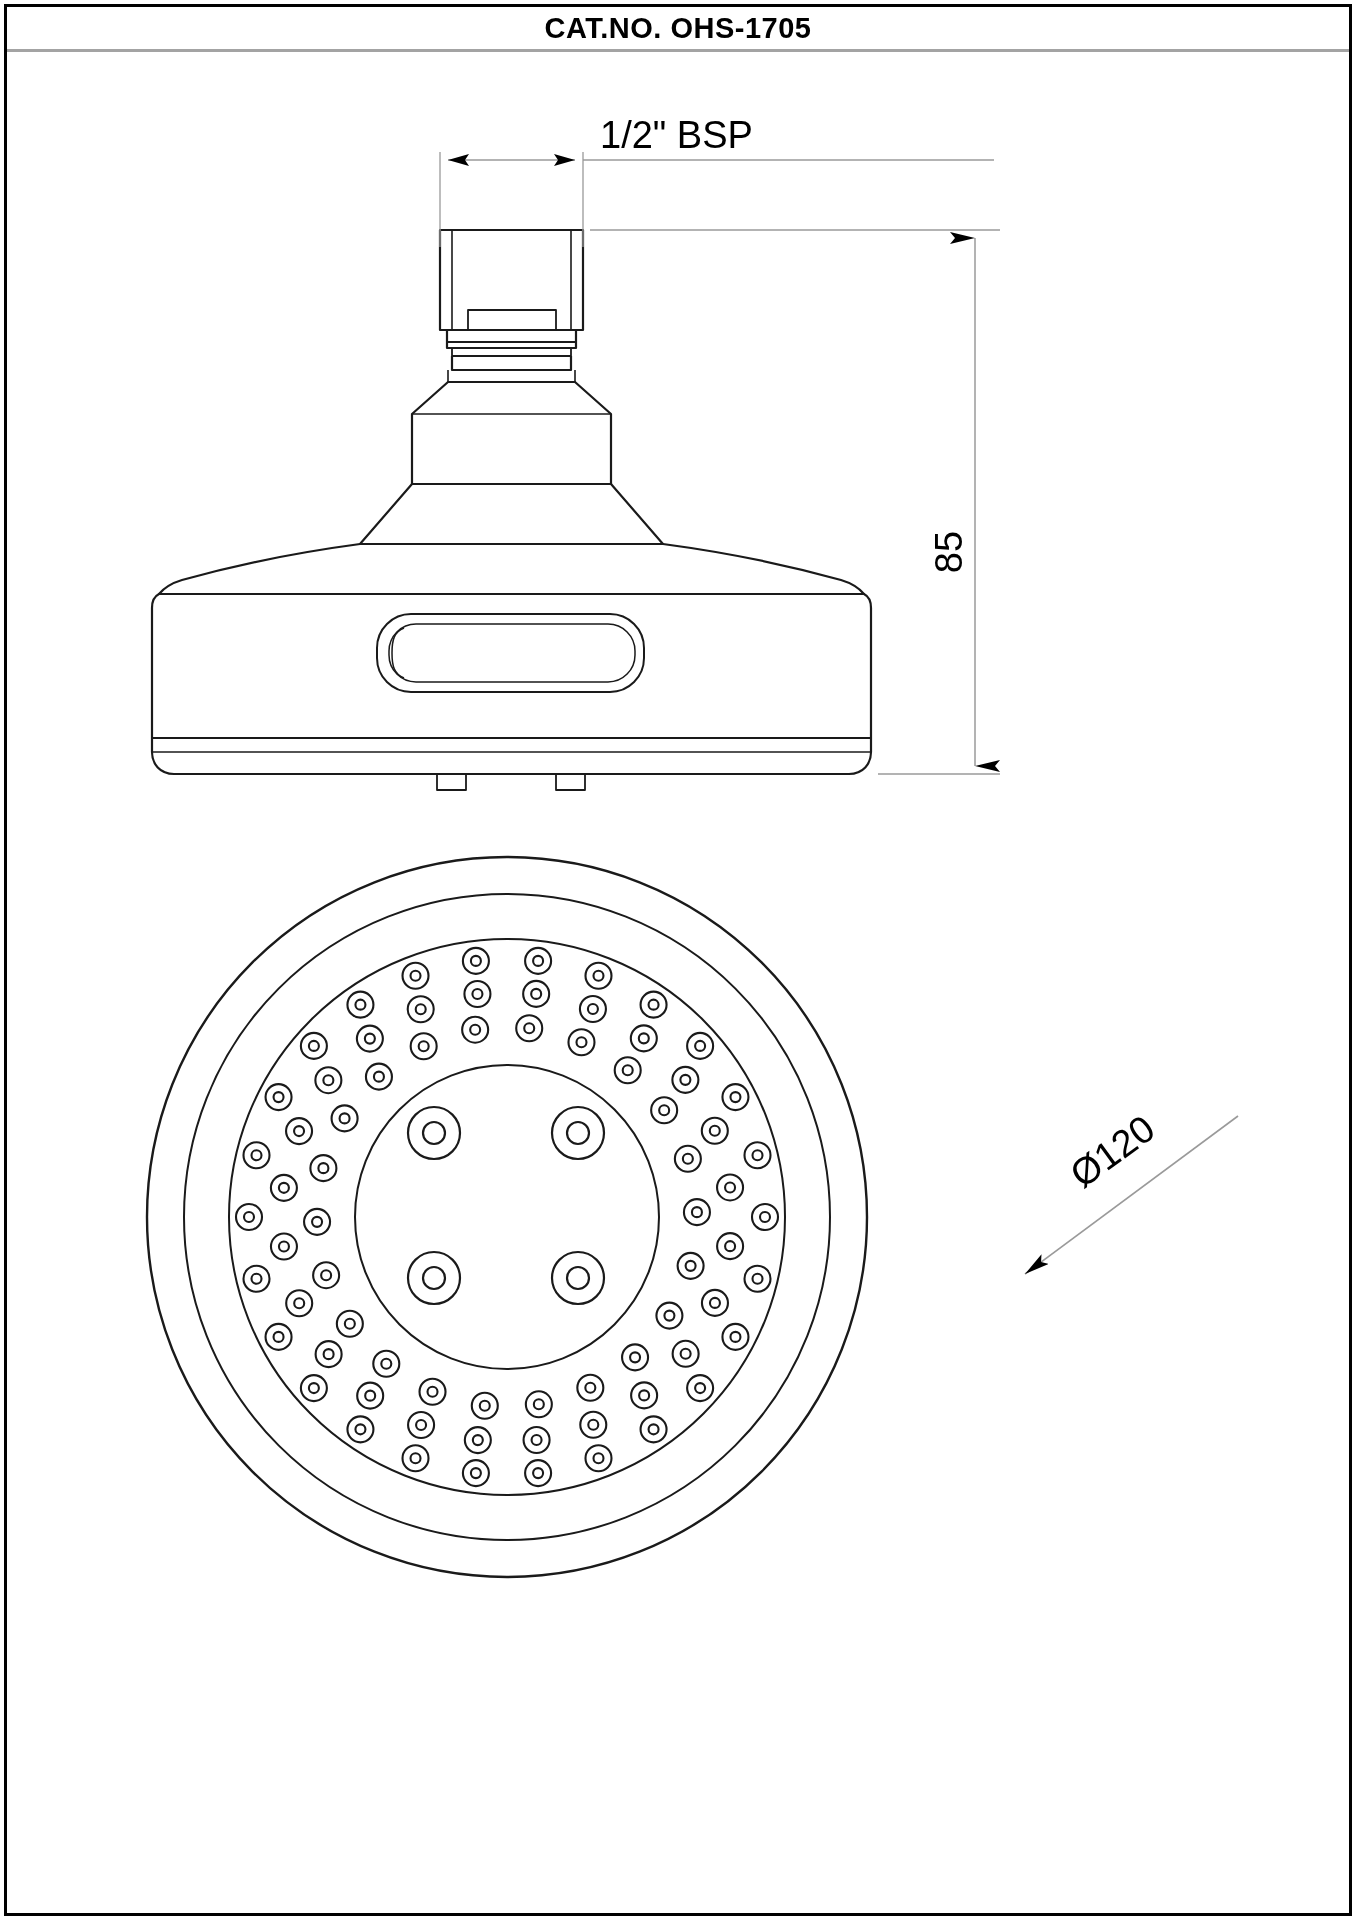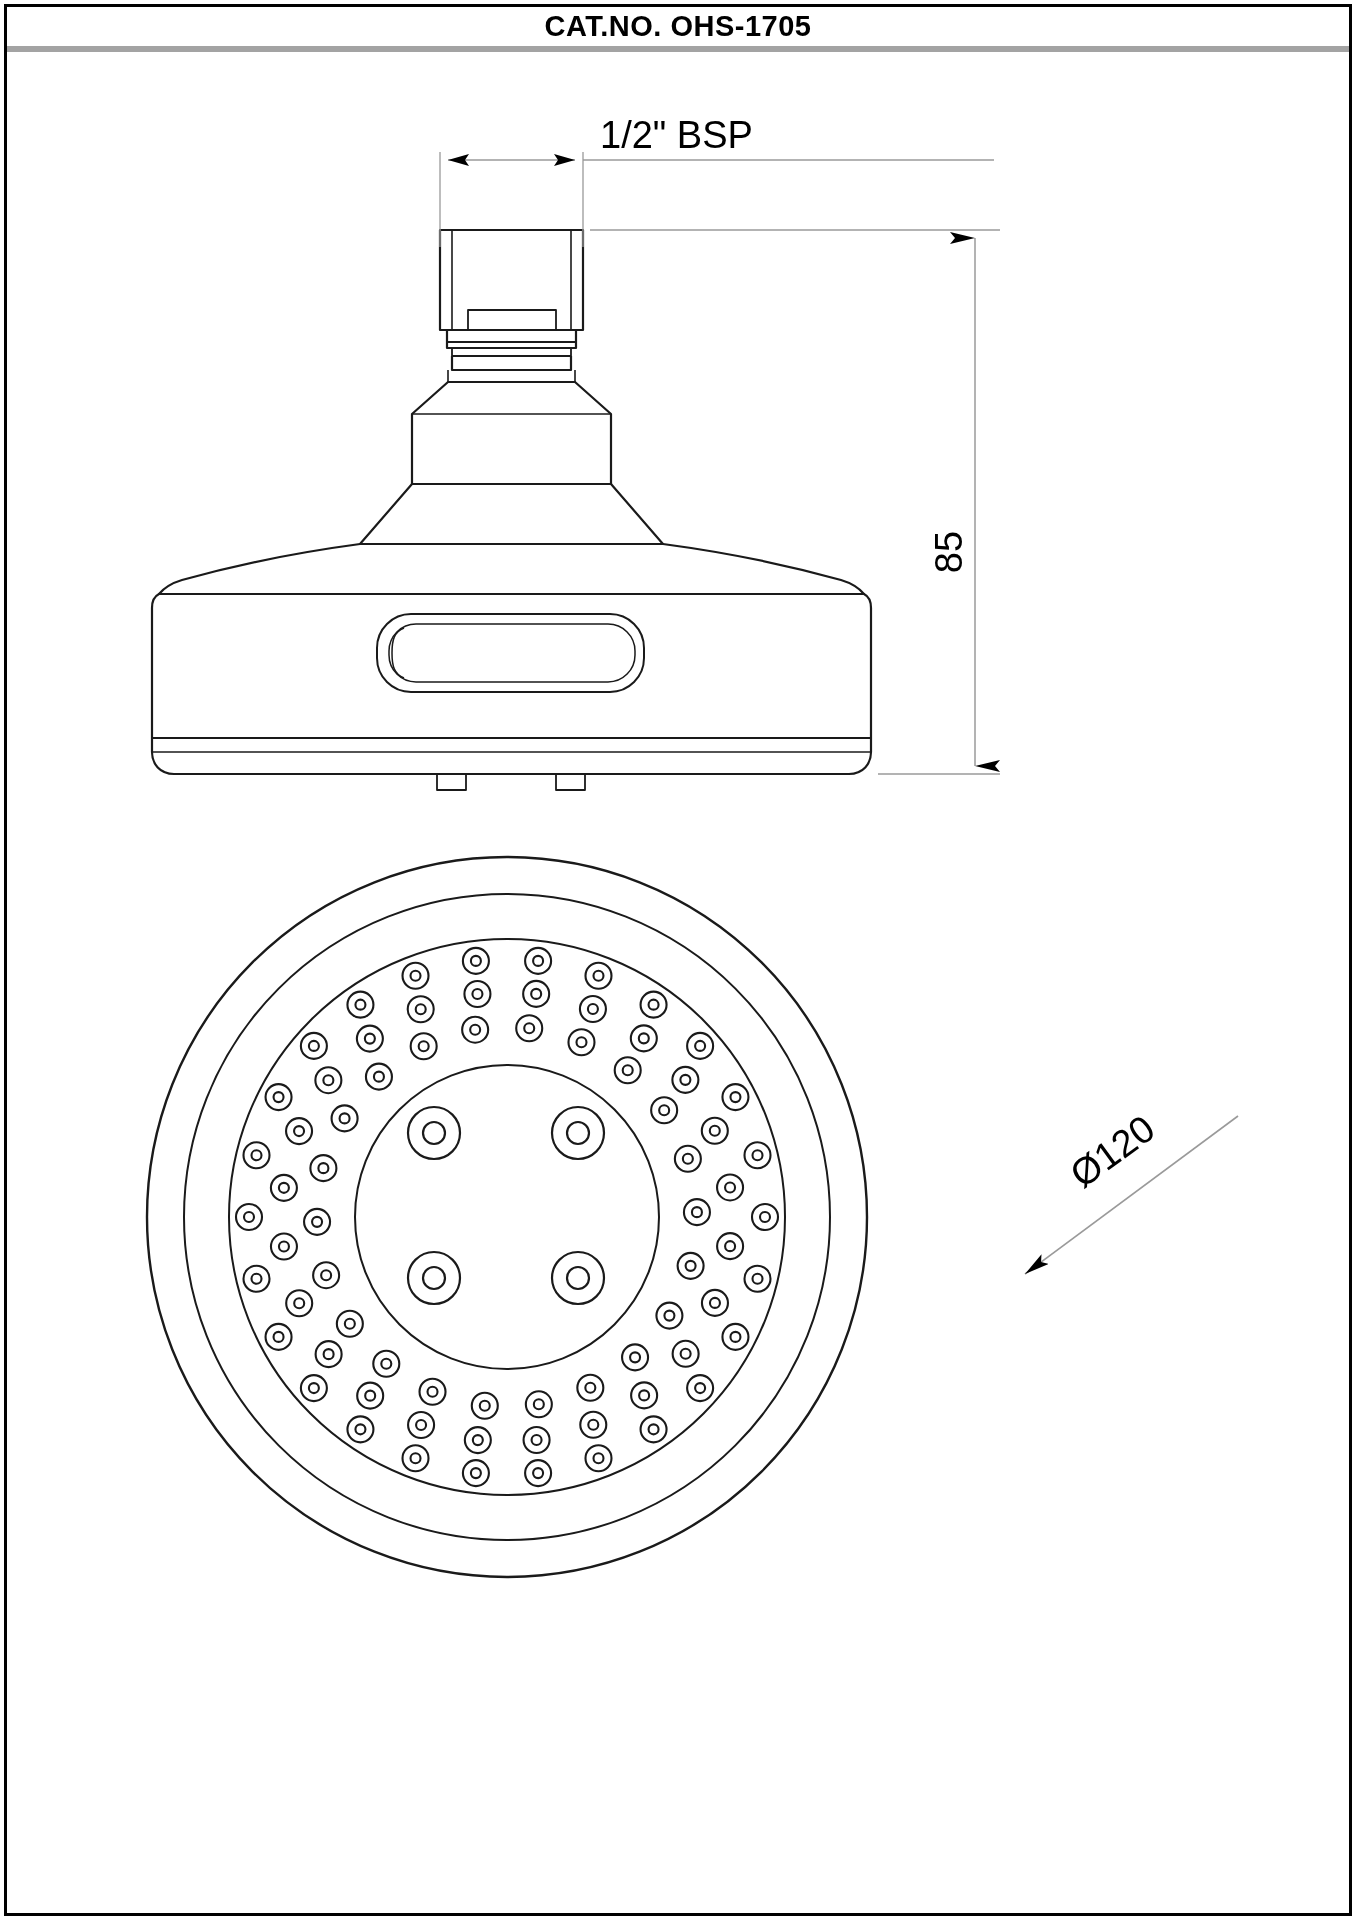--- a/index.html
+++ b/index.html
@@ -28,21 +28,21 @@
     height: 1912px;
     border: 3px solid #000000;
     box-sizing: border-box;
   }
   .title-block {
     position: absolute;
     left: 7px;
     top: 7px;
     width: 1342px;
     height: 45px;
-    border-bottom: 6px solid #a3a3a3;
+    border-bottom: 3px solid #a3a3a3;
     box-sizing: border-box;
     display: flex;
     align-items: center;
     justify-content: center;
   }
   .title-text {
     font-size: 29px;
     font-weight: 700;
     letter-spacing: 0.5px;
     color: #000000;

